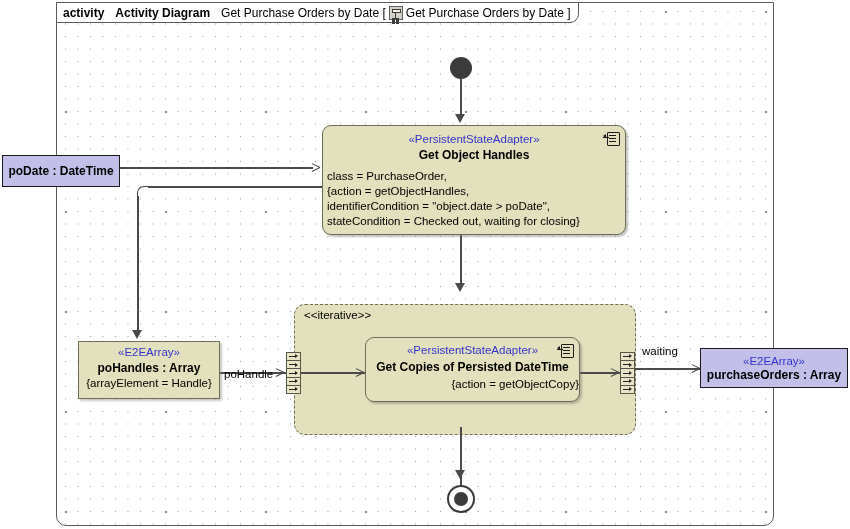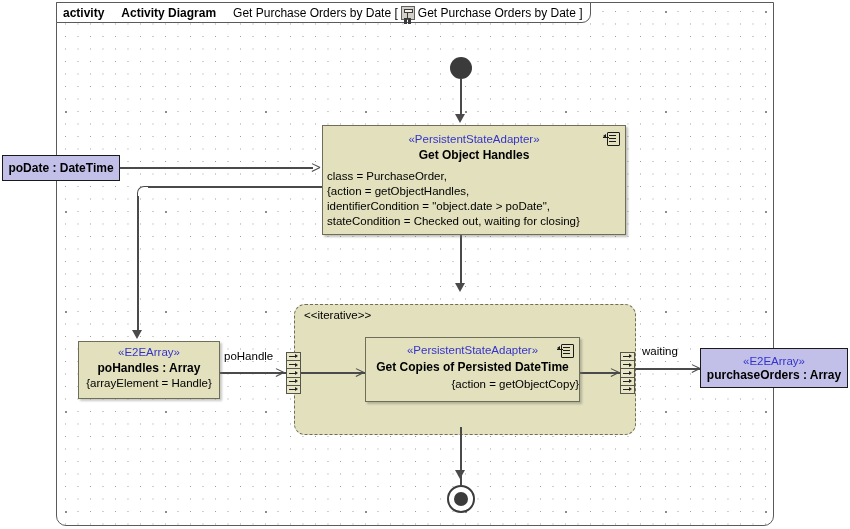--- a/index.html
+++ b/index.html
@@ -50,21 +50,21 @@
     box-sizing: border-box;
     display: flex;
     align-items: center;
     padding: 0 7px 0 6px;
     white-space: nowrap;
     font-size: 12px;
     color: #000;
     z-index: 6;
   }
   #frame-header .kw { font-weight: bold; }
-  #frame-header .nm { margin-left: 17px; }
+  #frame-header .nm { margin-left: 11px; }
   .hdr-icon {
     display: inline-block;
     width: 14px; height: 14px;
     margin: 0 3px;
     position: relative;
     border: 1px solid #606060;
     background: #d4d0c8;
     vertical-align: middle;
     box-sizing: border-box;
   }
@@ -99,21 +99,21 @@
     font-size: 11.5px;
     line-height: 15px;
     color: #000;
   }
 
   
   .action {
     position: absolute;
     background: #e2e0bd;
     border: 1px solid #6e6e58;
-    border-radius: 0;
+    border-radius: 9px;
     box-sizing: border-box;
     box-shadow: 2px 2px 2px rgba(120,120,110,0.45);
     z-index: 4;
   }
 
   #node-get-object-handles { left: 322px; top: 125px; width: 304px; height: 110px; }
   #node-get-object-handles .stereo { margin-top: 6px; }
   #node-get-object-handles .props  { margin: 6px 0 0 4px; }
 
   #node-get-copies { left: 365px; top: 337px; width: 215px; height: 65px; }
@@ -147,21 +147,21 @@
 
   
   .objnode {
     position: absolute;
     background: #c2c0e8;
     border: 1px solid #1a1a1a;
     box-sizing: border-box;
     z-index: 5;
     display:flex; flex-direction:column; justify-content:center;
   }
-  #node-podate { left: 2px; top: 155px; width: 118px; height: 26px; }
+  #node-podate { left: 2px; top: 155px; width: 118px; height: 32px; }
   #node-podate .nodename { font-size: 12px; }
 
   #node-purchaseorders { left: 700px; top: 348px; width: 148px; height: 40px; }
   #node-purchaseorders .stereo { line-height: 14px; }
   #node-purchaseorders .nodename { line-height: 15px; }
 
   
   #node-pohandles {
     position: absolute;
     left: 78px; top: 341px; width: 142px; height: 58px;
@@ -261,21 +261,21 @@
   .arrowright-open::after { top:4px; transform: rotate(26deg); }
 
   .edgelabel {
     position:absolute;
     font-size:11.5px;
     color:#000;
     background:transparent;
     z-index:6;
     white-space:nowrap;
   }
-  #label-pohandle { left: 224px; top: 350px; }
+  #label-pohandle { left: 224px; top: 368px; }
   #label-object   { left: 642px; top: 345px; }
 
   
   #elbow-corner {
     position:absolute; left:137px; top:186px; width:12px; height:12px;
     border-left:1.6px solid #4a4a4a;
     border-top:1.6px solid #4a4a4a;
     border-top-left-radius:7px;
     z-index:3;
     box-sizing:border-box;

